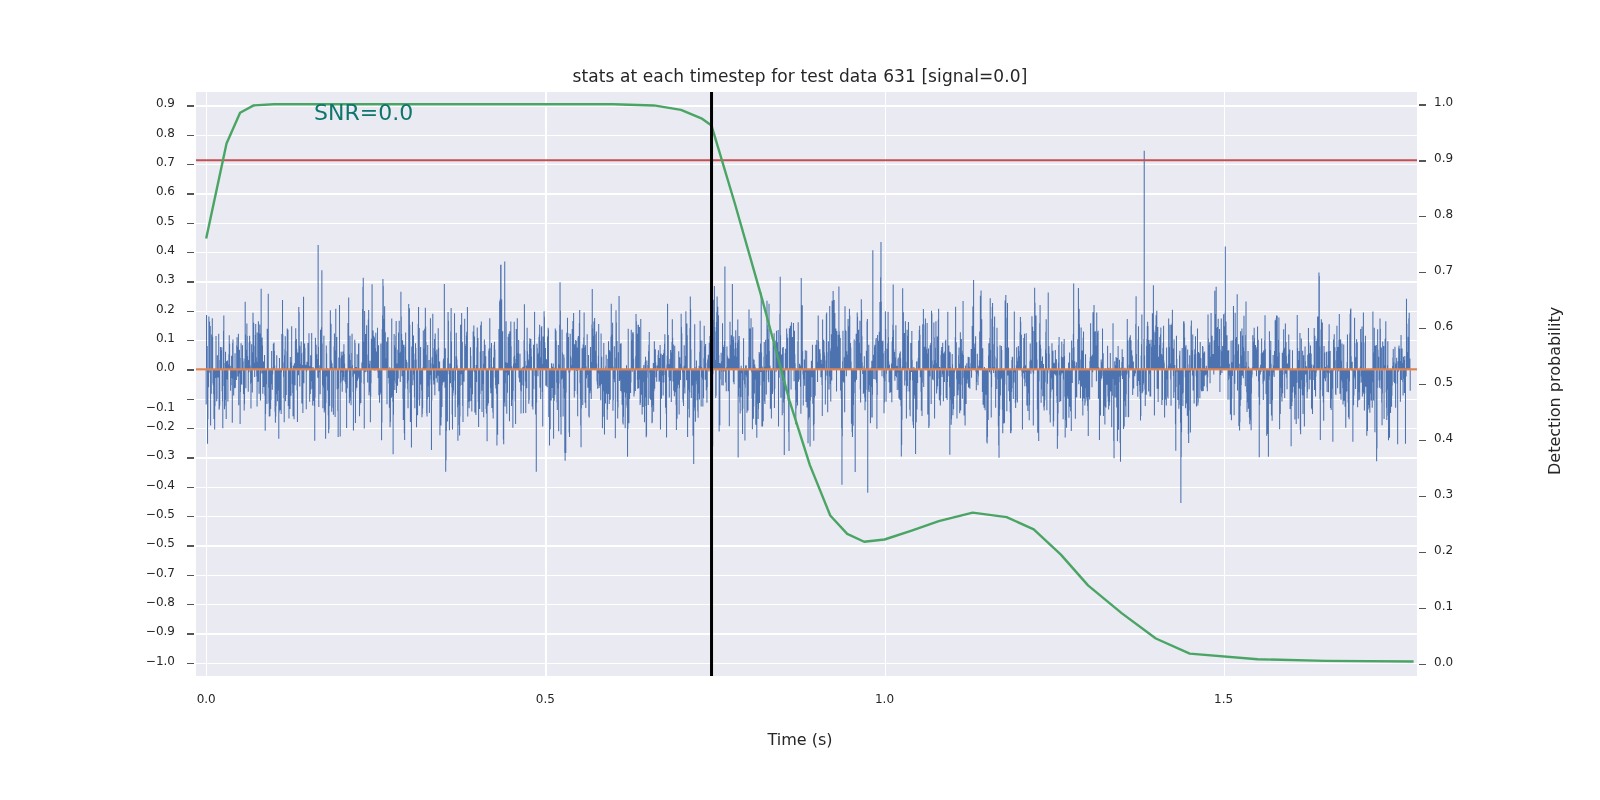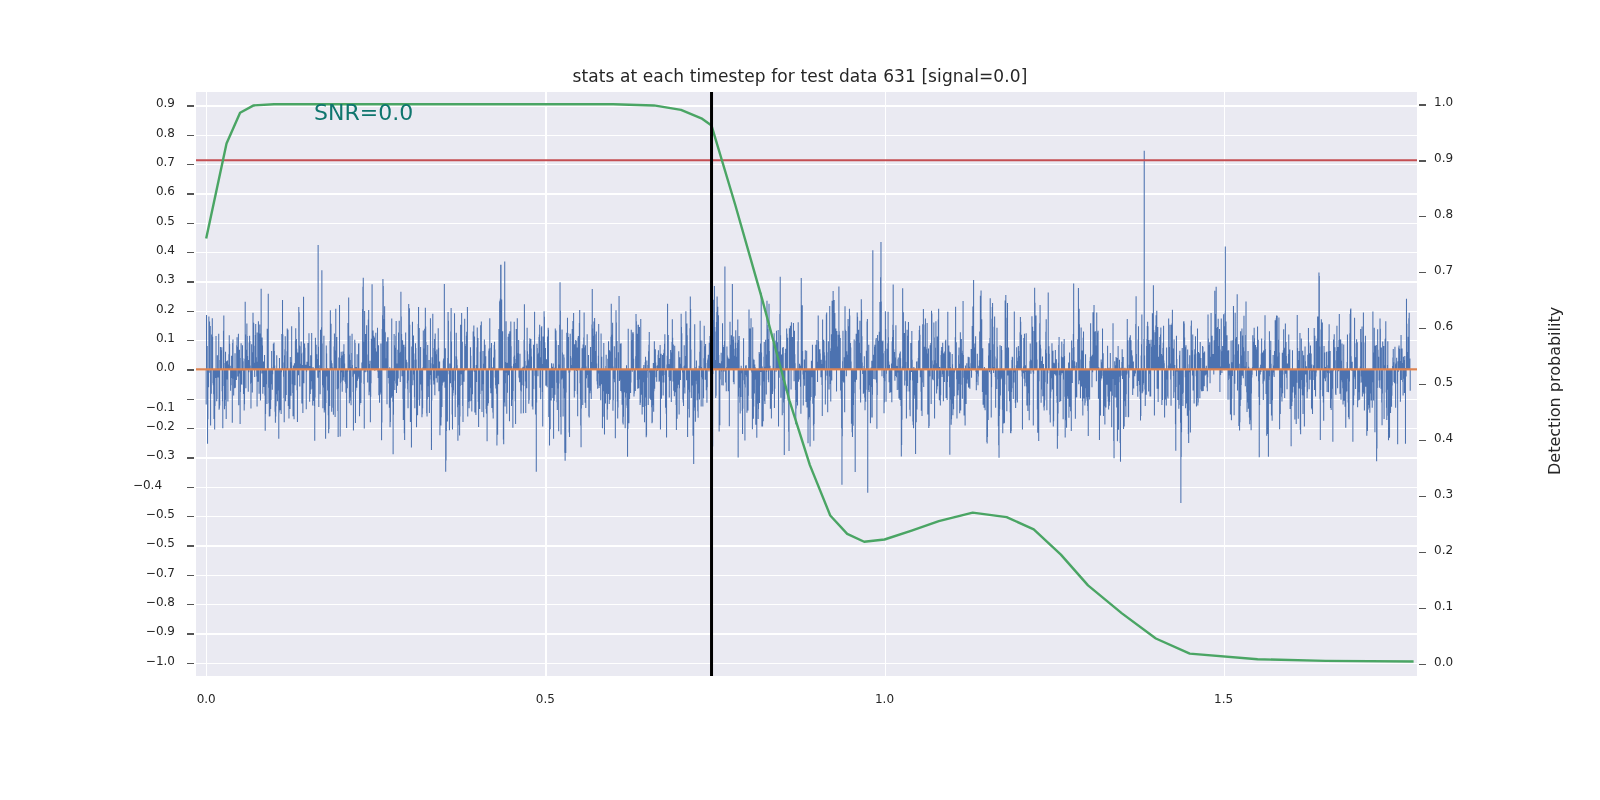--- a/index.html
+++ b/index.html
@@ -103,20 +103,21 @@
   }
 </style>
 </head>
 <body>
 
 <div id="figure">
 
   <div id="fig-title">stats at each timestep for test data 631 [signal=0.0]</div>
 
   <div id="ylabel-right">Detection probability</div>
+  <div id="xlabel">Time (s)</div>
 
   <div id="axes">
     <div id="grid-h">
         <div class="gridline-h" style="top: 570.79px;"></div>
         <div class="gridline-h" style="top: 541.45px;"></div>
         <div class="gridline-h" style="top: 512.1px;"></div>
         <div class="gridline-h" style="top: 482.75px;"></div>
         <div class="gridline-h" style="top: 453.41px;"></div>
         <div class="gridline-h" style="top: 424.06px;"></div>
         <div class="gridline-h" style="top: 394.71px;"></div>
@@ -157,21 +158,21 @@
       <div class="tick-label tick-left" style="top: 624.447px; left: 120px; width: 55px;">−0.9</div>
       <div class="tick-mark" style="top: 633.45px; left: 187px;"></div>
       <div class="tick-label tick-left" style="top: 595.101px; left: 120px; width: 55px;">−0.8</div>
       <div class="tick-mark" style="top: 604.1px; left: 187px;"></div>
       <div class="tick-label tick-left" style="top: 565.754px; left: 120px; width: 55px;">−0.7</div>
       <div class="tick-mark" style="top: 574.75px; left: 187px;"></div>
       <div class="tick-label tick-left" style="top: 536.407px; left: 120px; width: 55px;">−0.5</div>
       <div class="tick-mark" style="top: 545.41px; left: 187px;"></div>
       <div class="tick-label tick-left" style="top: 507.06px; left: 120px; width: 55px;">−0.5</div>
       <div class="tick-mark" style="top: 516.06px; left: 187px;"></div>
-      <div class="tick-label tick-left" style="top: 477.714px; left: 120px; width: 55px; text-align: center;">−0.4</div>
+      <div class="tick-label tick-left" style="top: 477.714px; left: 120px; width: 55px;">−0.4</div>
       <div class="tick-mark" style="top: 486.71px; left: 187px;"></div>
       <div class="tick-label tick-left" style="top: 448.367px; left: 120px; width: 55px;">−0.3</div>
       <div class="tick-mark" style="top: 457.37px; left: 187px;"></div>
       <div class="tick-label tick-left" style="top: 419.02px; left: 120px; width: 55px;">−0.2</div>
       <div class="tick-mark" style="top: 428.02px; left: 187px;"></div>
       <div class="tick-label tick-left" style="top: 400px; left: 120px; width: 55px;">−0.1</div>
       <div class="tick-mark" style="top: 398.67px; left: 187px;"></div>
       <div class="tick-label tick-left" style="top: 360.327px; left: 120px; width: 55px;">0.0</div>
       <div class="tick-mark" style="top: 369.33px; left: 187px;"></div>
       <div class="tick-label tick-left" style="top: 330.98px; left: 120px; width: 55px;">0.1</div>

